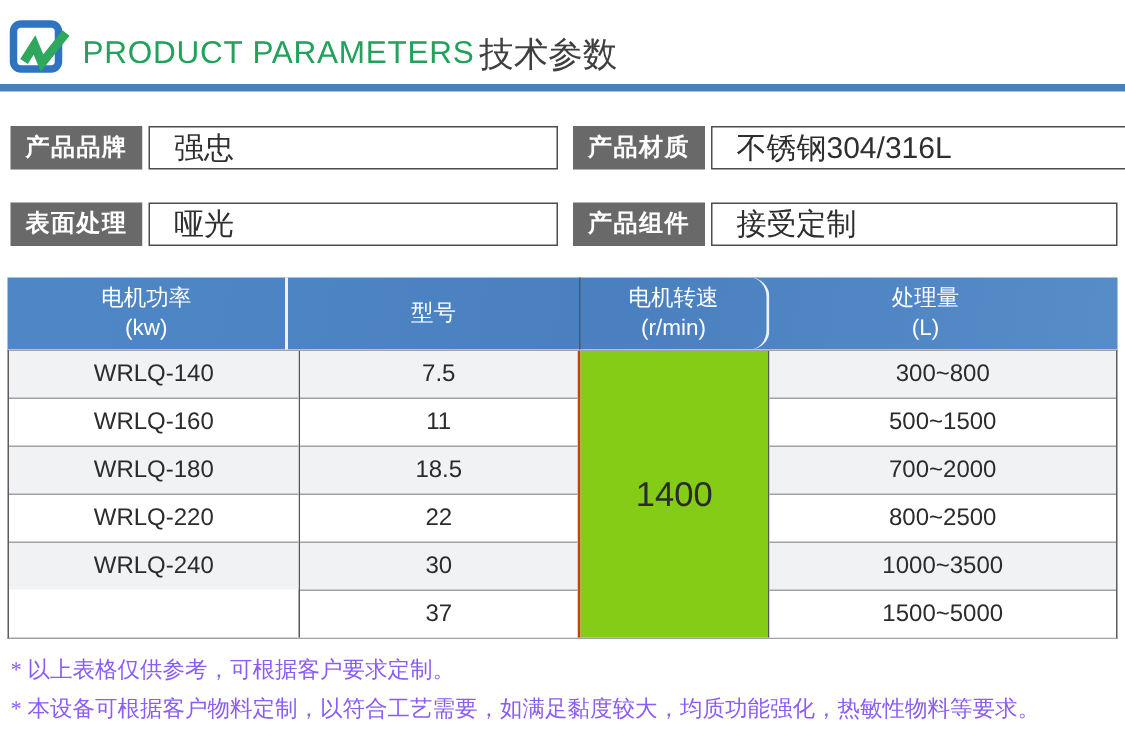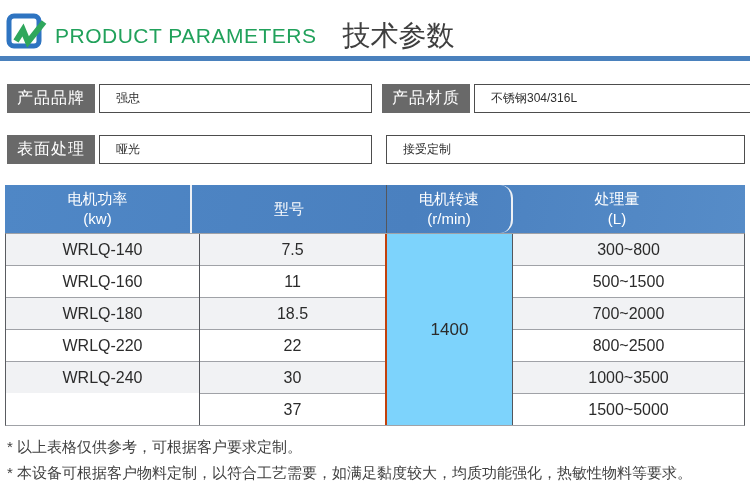--- a/index.html
+++ b/index.html
@@ -10,41 +10,41 @@
     font-family: "Liberation Sans", "DejaVu Sans", sans-serif;
     overflow: hidden;
     color: #2a2a2a;
   }
 
   
   .sec-header { position: absolute; left: 0; top: 0; width: 750px; height: 61px; }
   .logo { position: absolute; left: 6px; top: 13px; width: 50px; height: 42px; }
   .title-row {
     position: absolute; left: 55px; top: 22px; height: 28px;
-    display: flex; align-items: center; gap: 26px; white-space: nowrap;
+    display: flex; align-items: center; gap: 3px; white-space: nowrap;
   }
   .title-en { font-size: 21px; color: #21a15b; letter-spacing: 0.5px; }
-  .title-cn { font-size: 28px; color: #3f3f3f; }
+  .title-cn { font-size: 23px; color: #3f3f3f; }
   .divider { position: absolute; left: 0; top: 56px; width: 750px; height: 5px; background: #4a81bd; }
 
   
   .info-field { position: absolute; height: 29px; display: flex; }
   .if-1 { left: 7px;   top: 84px;  width: 365px; }
   .if-2 { left: 382px; top: 84px;  width: 426px; }
   .if-3 { left: 7px;   top: 135px; width: 365px; }
   .if-4 { left: 382px; top: 135px; width: 363px; }
   .if-label {
     width: 88px; background: #696969; color: #ffffff;
     font-size: 16px; display: flex; align-items: center; justify-content: center;
-    flex: none; letter-spacing: 1px;
+    flex: none; letter-spacing: 1px; font-weight: bold;
   }
   .if-gap { width: 4px; flex: none; background: #ffffff; }
   .if-value {
     flex: 1; border: 1px solid #4d4d4d; background: #ffffff;
-    font-size: 12px; color: #2f2f2f; display: flex; align-items: center;
+    font-size: 20px; color: #2f2f2f; display: flex; align-items: center;
     padding-left: 16px;
   }
 
   
   .spec-table { position: absolute; left: 5px; top: 185px; width: 740px; }
   .thead {
     display: flex; width: 740px; height: 48px;
     background: linear-gradient(100deg, #4f87c6 0%, #4a80bf 55%, #568cc8 100%);
   }
   .th {
@@ -70,26 +70,26 @@
   .col-cap   { width: 231px; }
   .cell {
     height: 32px; line-height: 31px; text-align: center;
     font-size: 16px; color: #2b2b2b;
     border-bottom: 1px solid #a0a2a7; background: #ffffff;
   }
   .cell:last-child { border-bottom: none; height: 31px; }
   .cell:nth-child(odd) { background: #f1f2f4; }
   .merged-cell {
     height: 191px; display: flex; align-items: center; justify-content: center;
-    font-size: 17px; color: #2b2b2b; background: #7dd3fc;
+    font-size: 23px; color: #2b2b2b; background: #84cc16;
   }
 
   
   .notes { position: absolute; left: 7px; top: 434px; width: 740px; }
-  .note-line { font-size: 15px; line-height: 26px; color: #404040; white-space: nowrap; }
+  .note-line { font-size: 15px; line-height: 26px; color: #8b5cf6; white-space: nowrap; font-family: Liberation Serif, serif; }
 </style>
 </head>
 <body>
 
 <div class="sec-header">
   <svg class="logo" viewBox="0 0 50 42">
     <rect x="3" y="3" width="30" height="30" rx="5" fill="none" stroke="#2e74c1" stroke-width="5"></rect>
     <polyline points="10,28 17,17 22,29 38,9" fill="none" stroke="#2fa75c" stroke-width="6"></polyline>
     <polyline points="33,25 41,35" fill="none" stroke="#2fa75c" stroke-width="0"></polyline>
   </svg>
@@ -109,20 +109,21 @@
   <div class="if-label">产品材质</div>
   <div class="if-gap"></div>
   <div class="if-value">不锈钢304/316L</div>
 </div>
 <div class="info-field if-3">
   <div class="if-label">表面处理</div>
   <div class="if-gap"></div>
   <div class="if-value">哑光</div>
 </div>
 <div class="info-field if-4">
+  <div class="if-label">产品组件</div>
   <div class="if-gap"></div>
   <div class="if-value">接受定制</div>
 </div>
 
 <div class="spec-table">
   <div class="thead">
     <div class="th th-power">
       <span>电机功率</span>
         <span>(kw)</span>
     </div>

